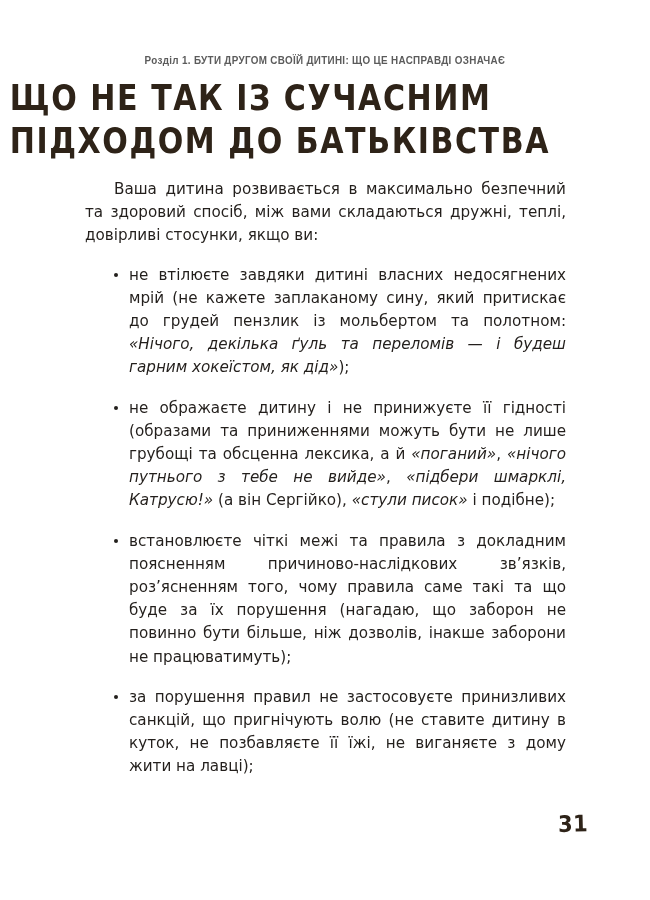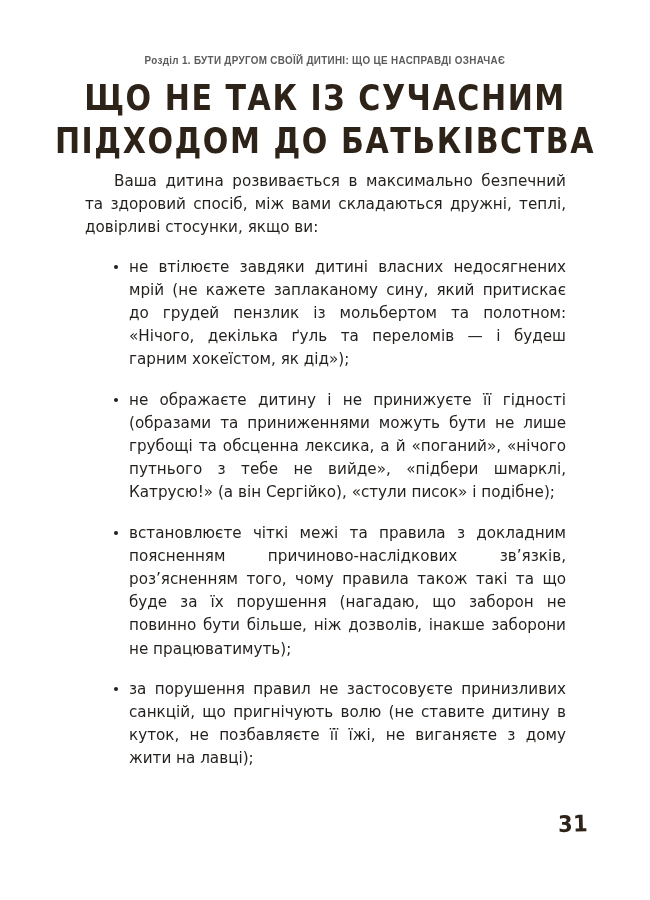--- a/index.html
+++ b/index.html
@@ -40,21 +40,21 @@
     transform: scaleX(0.93);
     transform-origin: 50% 50%;
   }
 
   
   .title-block {
     position: absolute;
     top: 80px;
     left: 0;
     width: 650px;
-    text-align: center;
+    text-align: left;
     color: #2e2318;
   }
   .title-line {
     font-family: "DejaVu Sans", sans-serif;
     font-weight: 700;
     font-size: 31px;
     line-height: 37px;
     letter-spacing: 1.6px;
     text-transform: uppercase;
     transform: scaleX(0.97) scaleY(1.14);
@@ -62,21 +62,21 @@
     white-space: nowrap;
   }
   .title-line + .title-line {
     margin-top: 6px;
   }
 
   
   .body-col {
     position: absolute;
     left: 85px;
-    top: 170px;
+    top: 178px;
     width: 481px;
   }
 
   p.intro {
     margin: 0;
     font-size: 15.2px;
     line-height: 23.2px;
     text-align: justify;
     text-indent: 29px;
     hyphens: manual;
@@ -106,20 +106,21 @@
     top: 9.5px;
     width: 4px;
     height: 4px;
     border-radius: 50%;
     background: #231f1c;
   }
   ul.points > li .txt {
     display: block;
   }
   i, .it {
+    font-style: italic;
   }
 
   
   .folio {
     position: absolute;
     right: 62px;
     top: 812px;
     font-family: "DejaVu Sans", sans-serif;
     font-weight: 700;
     font-size: 21px;
@@ -149,21 +150,21 @@
       <li>
         <span class="bullet"></span>
         <span class="txt"><span>не втілюєте завдяки дитині власних недосягнених мрій (не кажете заплаканому сину, який притискає до грудей пензлик із мольбертом та полотном: </span><span class="it">«Нічого, декілька ґуль та переломів — і будеш гарним хокеїстом, як дід»</span><span>);</span></span>
       </li>
       <li>
         <span class="bullet"></span>
         <span class="txt"><span>не ображаєте дитину і не принижуєте її гідності (образами та приниженнями можуть бути не лише грубощі та обсценна лексика, а й </span><span class="it">«поганий»</span><span>, </span><span class="it">«нічого путнього з тебе не вийде»</span><span>, </span><span class="it">«підбери шмарклі, Катрусю!»</span><span> (а він Сергійко), </span><span class="it">«стули писок»</span><span> і подібне);</span></span>
       </li>
       <li>
         <span class="bullet"></span>
-        <span class="txt"><span>встановлюєте чіткі межі та правила з докладним поясненням причиново-наслідкових зв’язків, роз’ясненням того, чому правила також такі та що буде за їх порушення (нагадаю, що заборон не повинно бути більше, ніж дозволів, інакше заборони не працюватимуть);</span></span>
+        <span class="txt"><span>встановлюєте чіткі межі та правила з докладним поясненням причиново-наслідкових зв’язків, роз’ясненням того, чому правила саме такі та що буде за їх порушення (нагадаю, що заборон не повинно бути більше, ніж дозволів, інакше заборони не працюватимуть);</span></span>
       </li>
       <li>
         <span class="bullet"></span>
         <span class="txt"><span>за порушення правил не застосовуєте принизливих санкцій, що пригнічують волю (не ставите дитину в куток, не позбавляєте її їжі, не виганяєте з дому жити на лавці);</span></span>
       </li>
     </ul>
 
   </div>
 
   <div class="folio">31</div>

